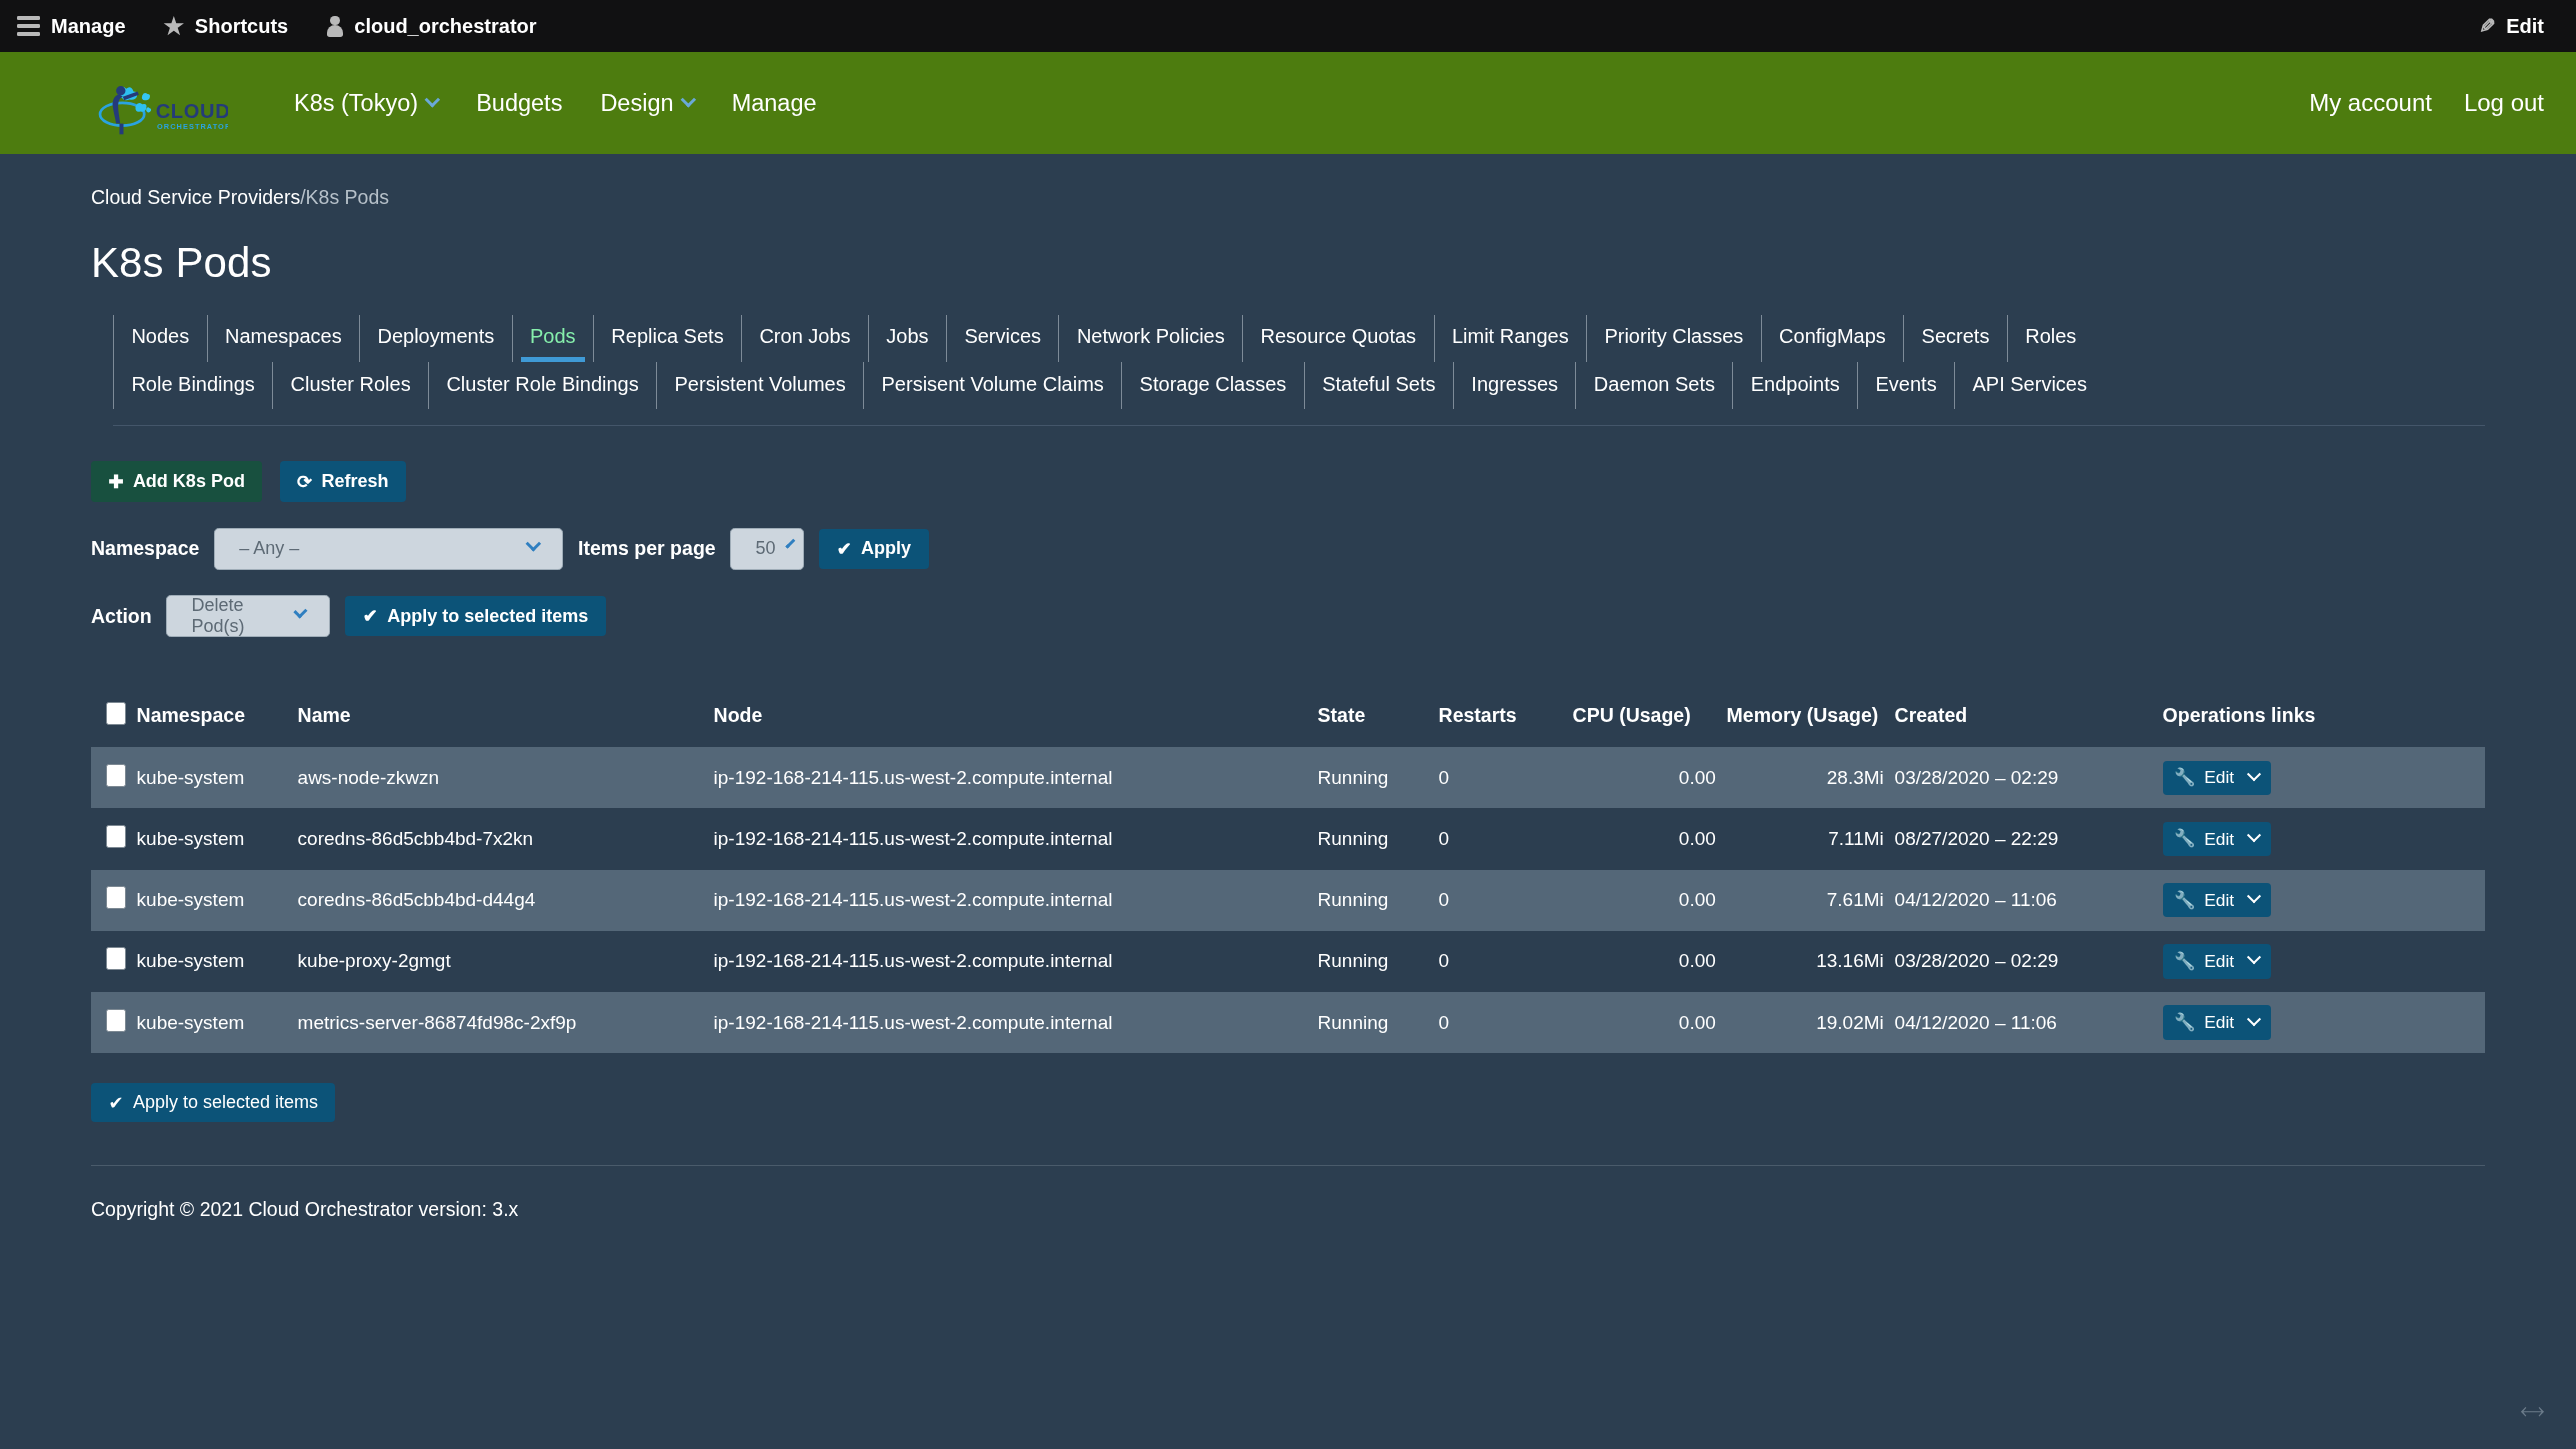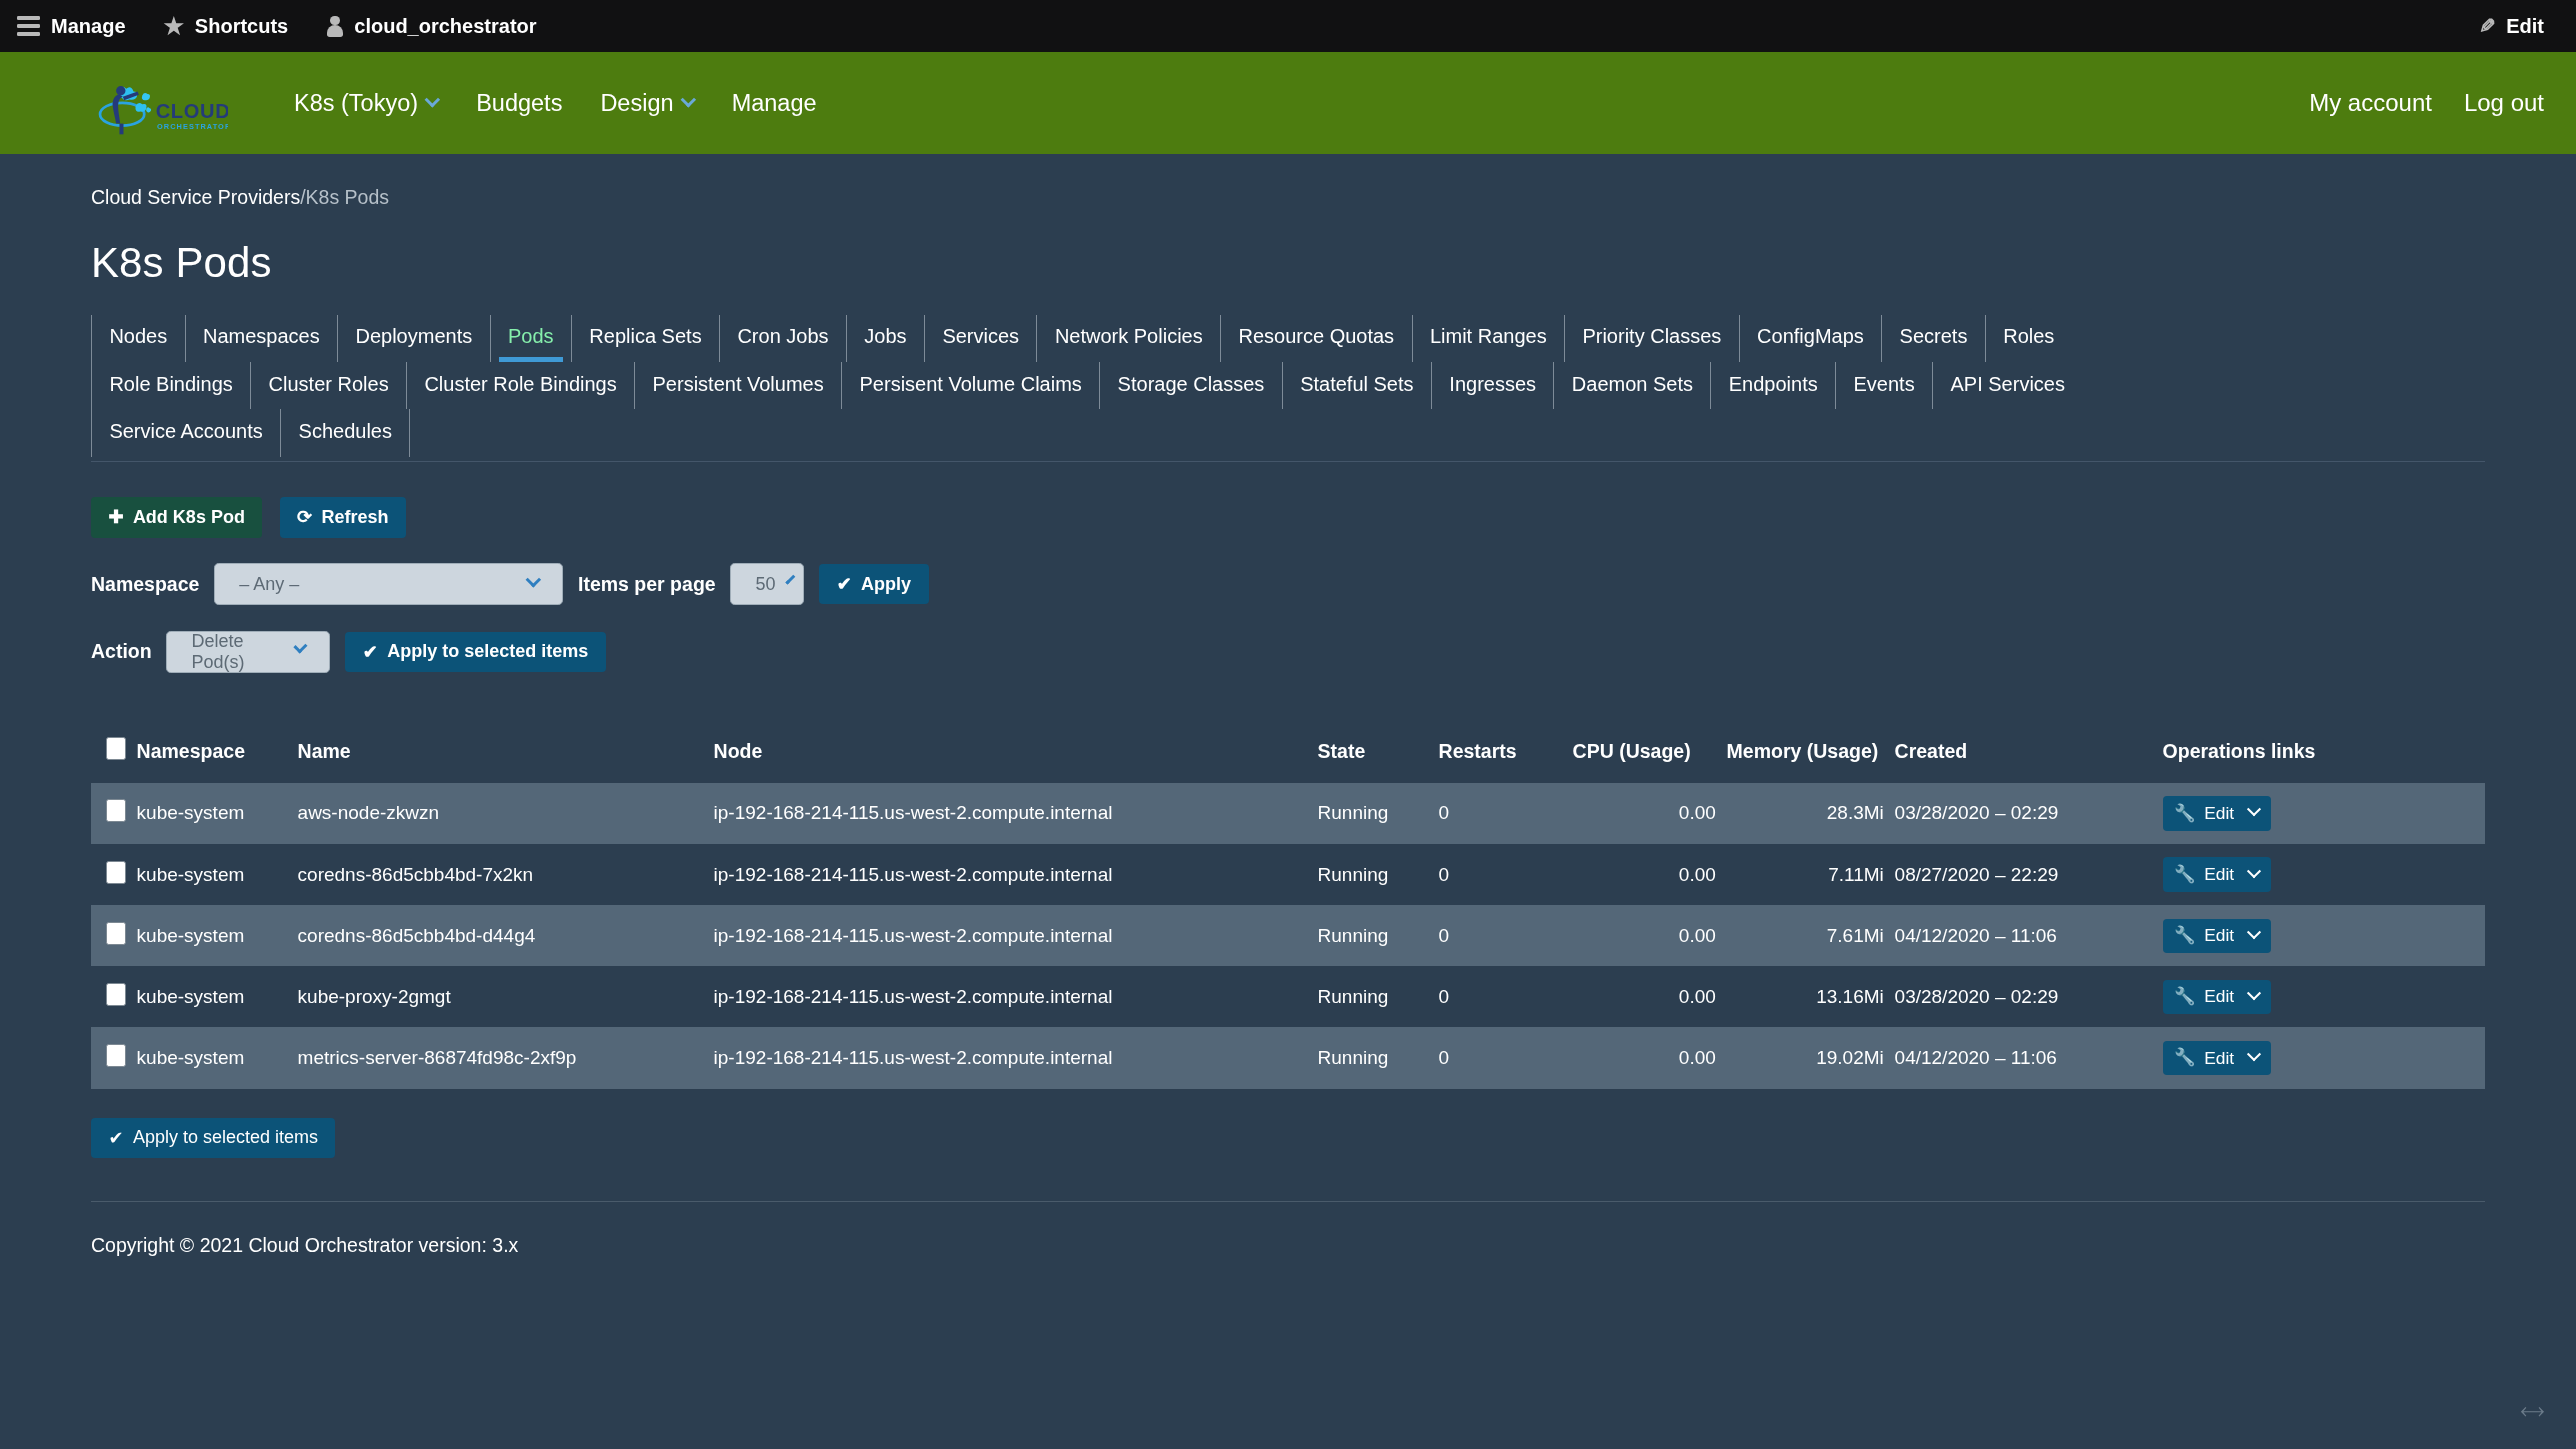--- a/index.html
+++ b/index.html
@@ -98,21 +98,22 @@
     font-size: 42px;
     color: #ffffff;
     font-weight: normal;
     margin-top: 29.5px;
     letter-spacing: 0.1px;
   }
 
   .tabs-wrap {
     margin-top: 28px;
     border-bottom: 1.3px solid #44566a;
-    padding-bottom: 4px;
+    padding-bottom: 16px;
+    margin-left: 22px;
   }
   .tab-row {
     display: flex;
     flex-wrap: wrap;
     align-items: stretch;
   }
   .tab {
     position: relative;
     color: #ffffff;
     font-size: 20px;
@@ -385,25 +386,20 @@
         <a class="tab">Cluster Role Bindings</a>
         <a class="tab">Persistent Volumes</a>
         <a class="tab">Persisent Volume Claims</a>
         <a class="tab">Storage Classes</a>
         <a class="tab">Stateful Sets</a>
         <a class="tab">Ingresses</a>
         <a class="tab">Daemon Sets</a>
         <a class="tab">Endpoints</a>
         <a class="tab">Events</a>
         <a class="tab">API Services</a>
-      </div>
-      <div class="tab-row">
-        <a class="tab">Service Accounts</a>
-        <a class="tab">Schedules</a>
-        <span class="tab tab-endcap"></span>
       </div>
     </div>
 
     <div class="btn-row">
       <button class="btn btn-green">
         <span>✚</span>
         <span>Add K8s Pod</span>
       </button>
       <button class="btn btn-blue">
         <span>⟳</span>

